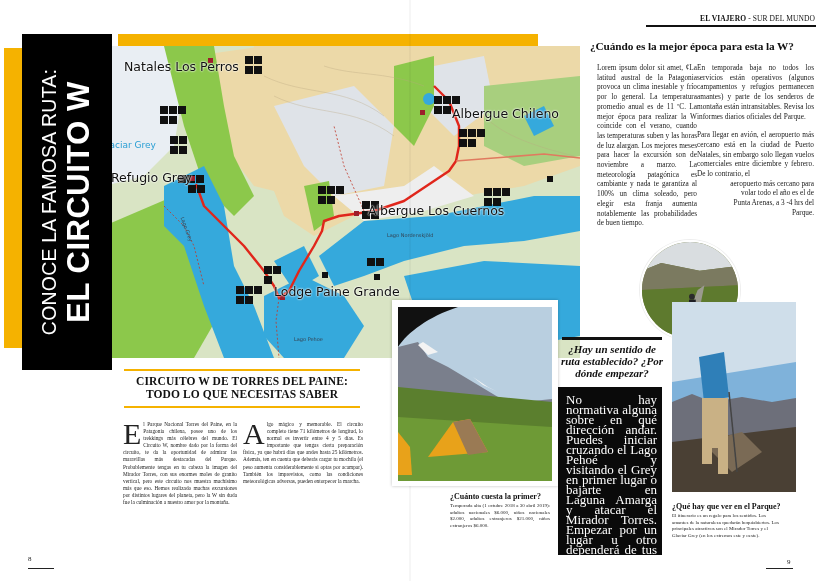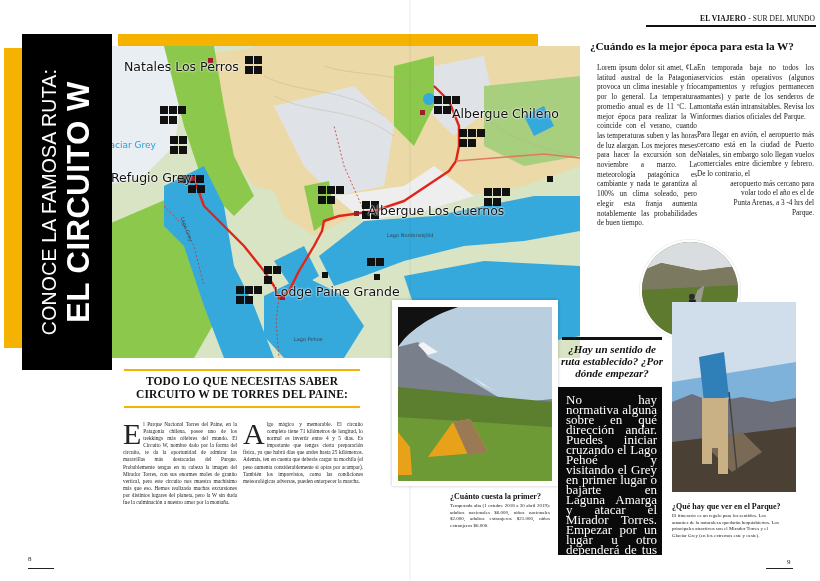--- a/index.html
+++ b/index.html
@@ -203,22 +203,22 @@
   </div>
 
   <div class="banner">
     <div class="banner-text">
       <div class="banner-sub">CONOCE LA FAMOSA RUTA:</div>
       <div class="banner-title">EL CIRCUITO W</div>
     </div>
   </div>
 
   <div class="article-head">
+    <div>CIRCUITO W DE TORRES DEL PAINE:</div>
     <div>TODO LO QUE NECESITAS SABER</div>
-    <div>CIRCUITO W DE TORRES DEL PAINE:</div>
   </div>
 
   <div class="col col-1">
     <span class="dropcap">E</span><span>l Parque Nacional Torres del Paine, en la Patagonia chilena, posee uno de los trekkings más célebres del mundo. El Circuito W, nombre dado por la forma del circuito, te da la oportunidad de admirar las maravillas más destacadas del Parque. Probablemente tengas en tu cabeza la imagen del Mirador Torres, con sus enormes moles de granito vertical, pero este circuito nos muestra muchísimo más que eso. Hemos realizado muchas excursiones por distintos lugares del planeta, pero la W sin duda fue la culminación a nuestro amor por la montaña.</span>
   </div>
   <div class="col col-2">
     <span class="dropcap">A</span><span>lgo mágico y memorable. El circuito completo tiene 71 kilómetros de longitud, lo normal es invertir entre 4 y 5 días. Es importante que tengas cierta preparación física, ya que habrá días que andes hasta 25 kilómetros. Además, ten en cuenta que deberás cargar tu mochila (el peso aumenta considerablemente si optas por acampar). También los imprevistos, como las condiciones meteorológicas adversas, pueden entorpecer la marcha.</span>
   </div>
 
   <span class="pnum pnum-left">8</span>

